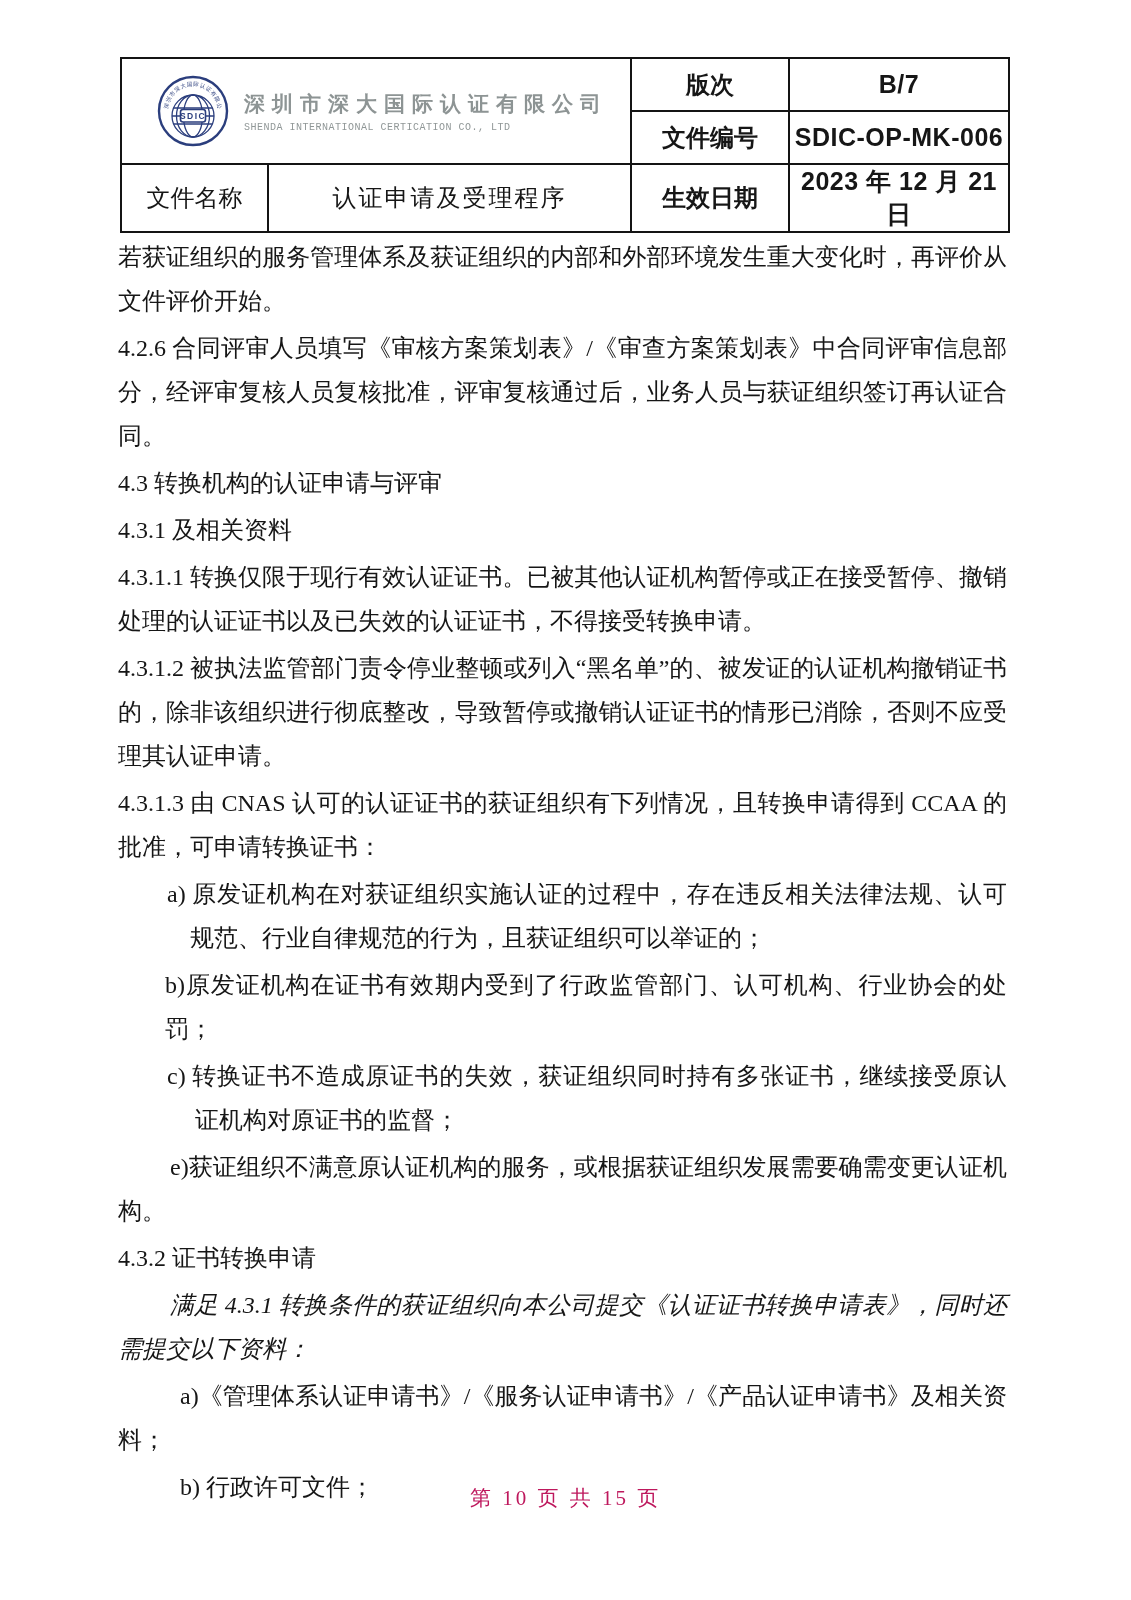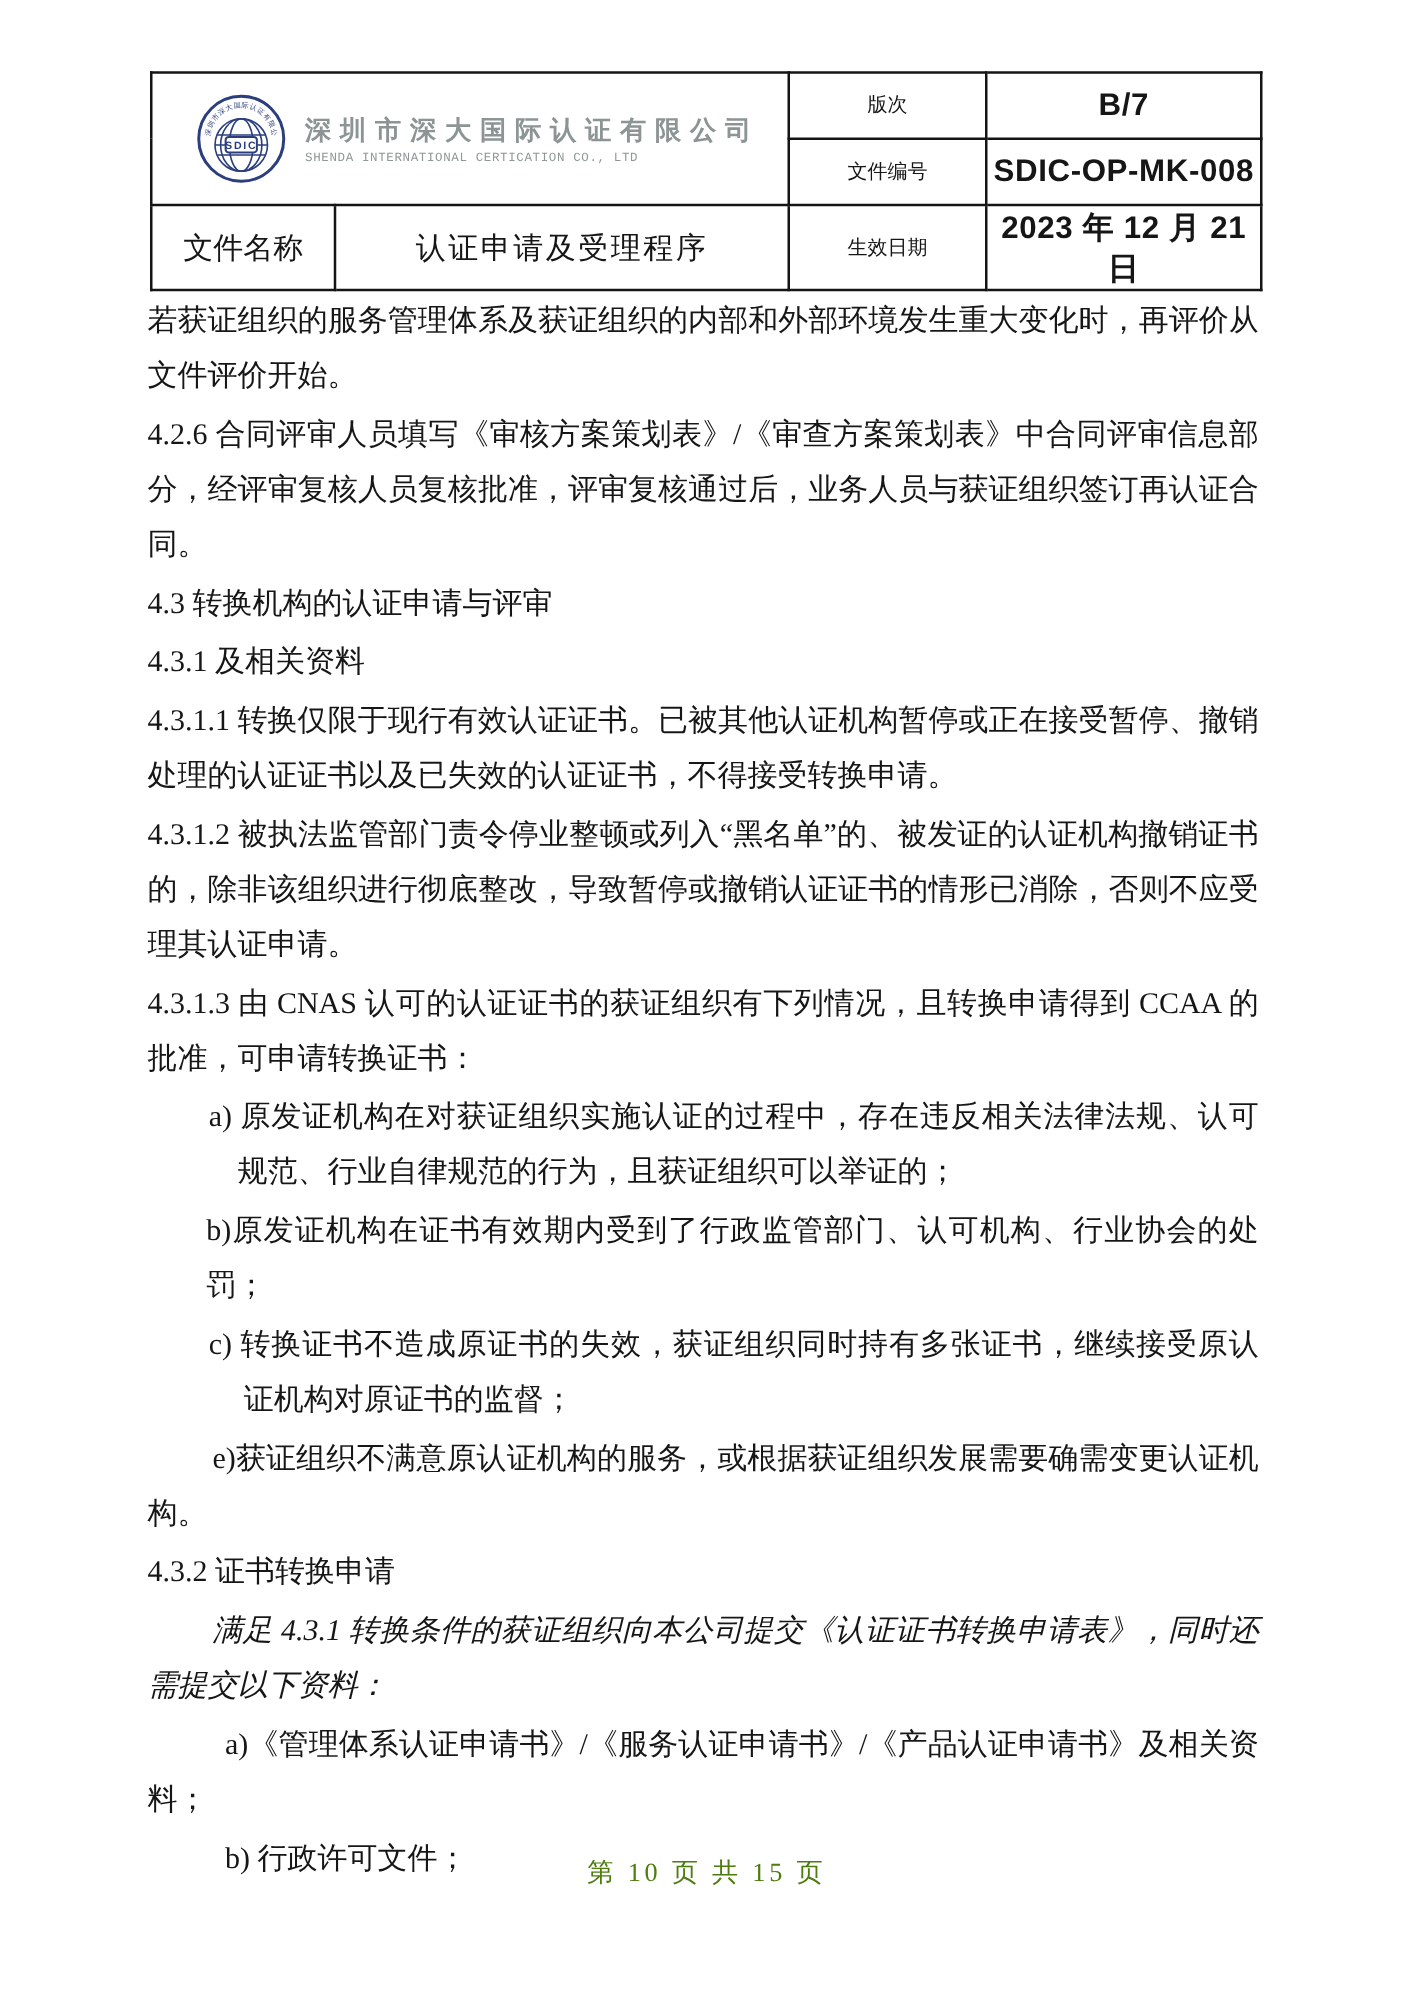--- a/index.html
+++ b/index.html
@@ -54,22 +54,22 @@
   .company-en {
     font-family: "Liberation Mono", "DejaVu Sans Mono", monospace;
     font-size: 10px;
     letter-spacing: 0.5px;
     color: #909797;
     margin-top: 4px;
     white-space: nowrap;
   }
   td.cell-label {
     font-family: "Liberation Sans", "DejaVu Sans", sans-serif;
-    font-weight: normal;
-    font-size: 16px;
+    font-weight: bold;
+    font-size: 24px;
     height: 51px;
   }
   td.cell-value {
     font-family: "Liberation Sans", "DejaVu Sans", sans-serif;
     font-weight: bold;
     font-size: 25px;
     letter-spacing: 0.5px;
   }
   td.cell-label-serif {
     font-family: "Liberation Serif", "DejaVu Serif", serif;
@@ -106,21 +106,21 @@
 
   
   .footer {
     position: absolute;
     top: 1484px;
     left: 0;
     width: 100%;
     text-align: center;
     font-size: 21px;
     letter-spacing: 3px;
-    color: #4d7c0f;
+    color: #be185d;
   }
 </style>
 </head>
 <body>
 
 <div class="page">
 
   <table class="header-table">
     <colgroup>
       <col style="width:147px">
@@ -153,21 +153,21 @@
               <div class="company-cn">深圳市深大国际认证有限公司</div>
               <div class="company-en">SHENDA INTERNATIONAL CERTICATION CO., LTD</div>
             </div>
           </div>
         </td>
         <td class="cell-label">版次</td>
         <td class="cell-value">B/7</td>
       </tr>
       <tr>
         <td class="cell-label">文件编号</td>
-        <td class="cell-value">SDIC-OP-MK-008</td>
+        <td class="cell-value">SDIC-OP-MK-006</td>
       </tr>
       <tr>
         <td class="cell-label-serif" style="height:51px">文件名称</td>
         <td class="doc-name">认证申请及受理程序</td>
         <td class="cell-label">生效日期</td>
         <td class="cell-value">2023 年 12 月 21 日</td>
       </tr>
     </tbody>
   </table>
 

